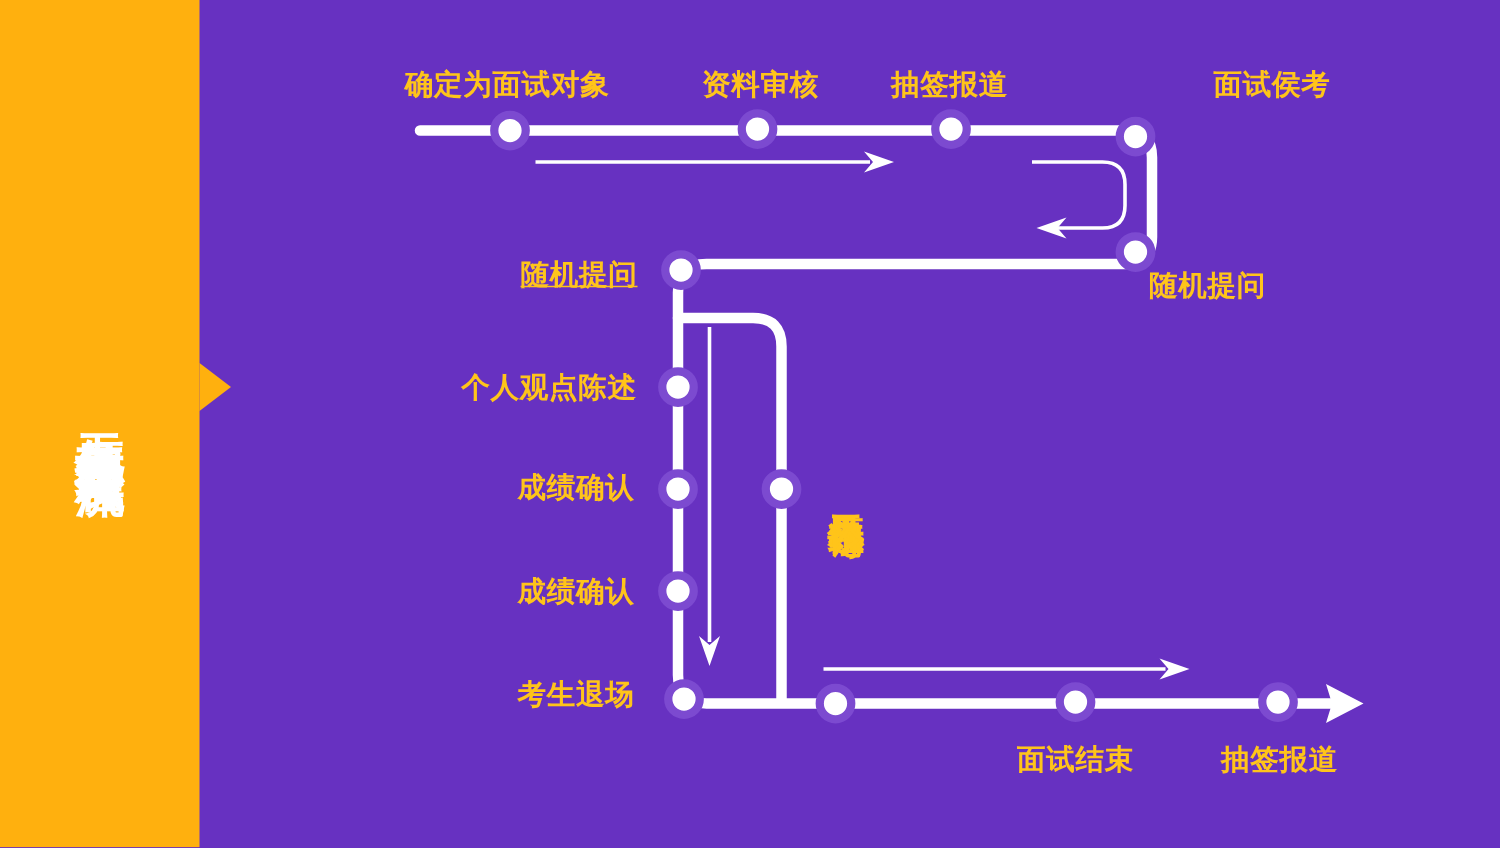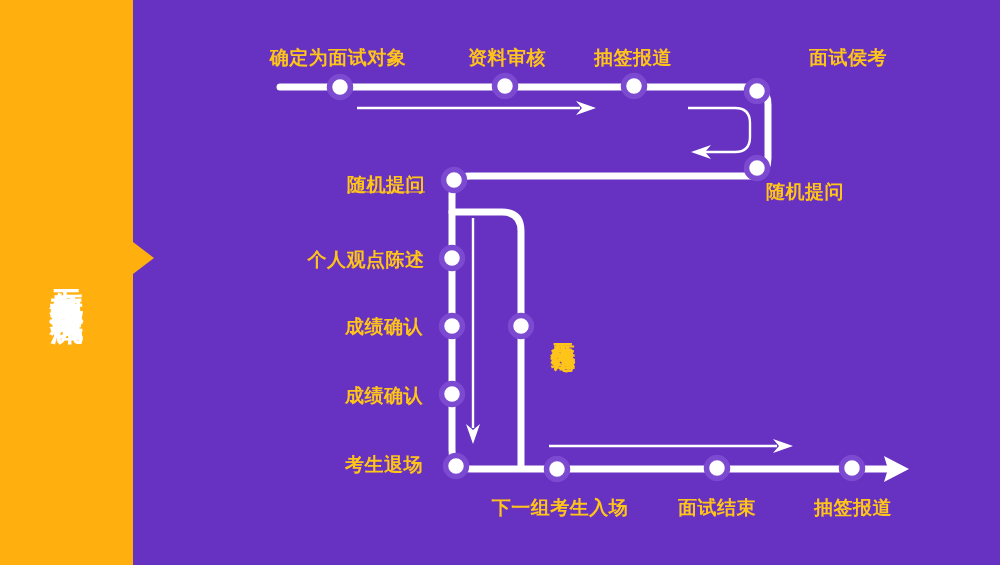--- a/index.html
+++ b/index.html
@@ -87,19 +87,18 @@
   <div class="lbl" style="left:338px;top:57px;">确定为面试对象</div>
   <div class="lbl" style="left:507px;top:57px;">资料审核</div>
   <div class="lbl" style="left:633px;top:57px;">抽签报道</div>
   <div class="lbl" style="left:804px;top:57px;margin-left:44px;">面试侯考</div>
   <div class="lbl" style="left:805px;top:191px;">随机提问</div>
   <div class="lbl" style="left:386px;top:184px;text-decoration:underline;">随机提问</div>
   <div class="lbl" style="left:366px;top:259px;">个人观点陈述</div>
   <div class="lbl" style="left:384px;top:326px;">成绩确认</div>
   <div class="lbl" style="left:384px;top:395px;">成绩确认</div>
   <div class="lbl" style="left:384px;top:464px;text-align:right;">考生退场</div>
-  <div class="lbl" style="left:560px;top:507px;">下一组考生入场</div>
   <div class="lbl" style="left:717px;top:507px;">面试结束</div>
   <div class="lbl" style="left:853px;top:507px;">抽签报道</div>
 
   <div class="v-group">无领导小组讨论</div>
 
 </div>
 
 </body></html>

